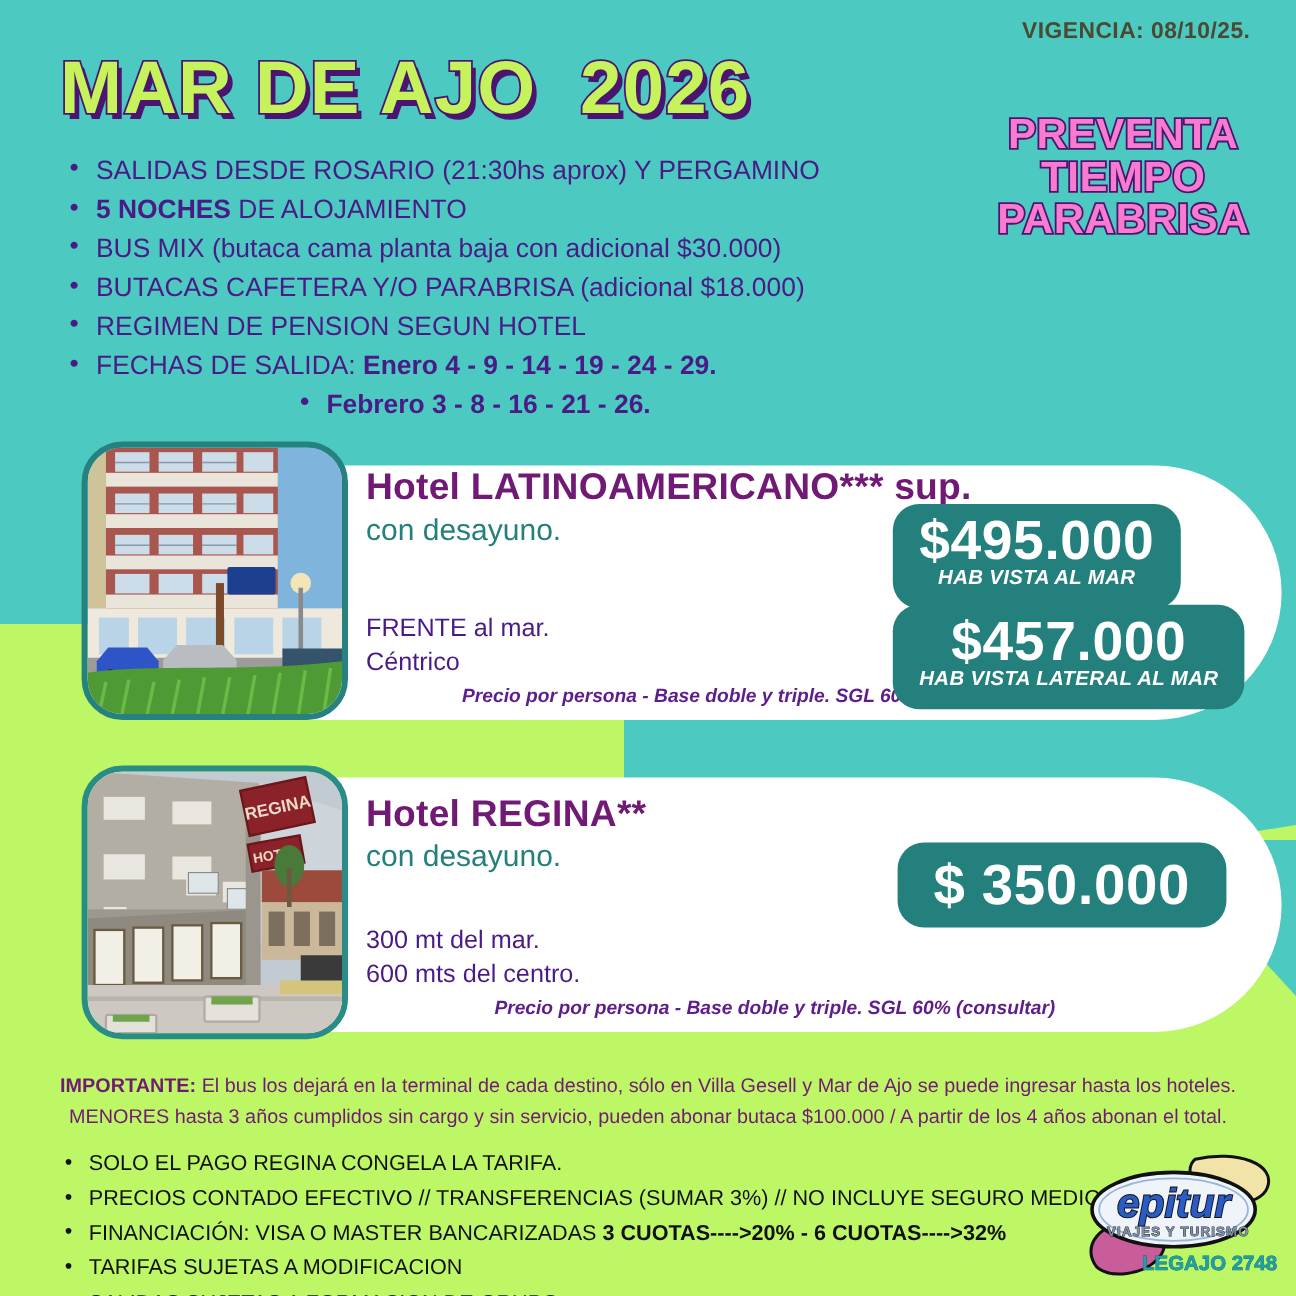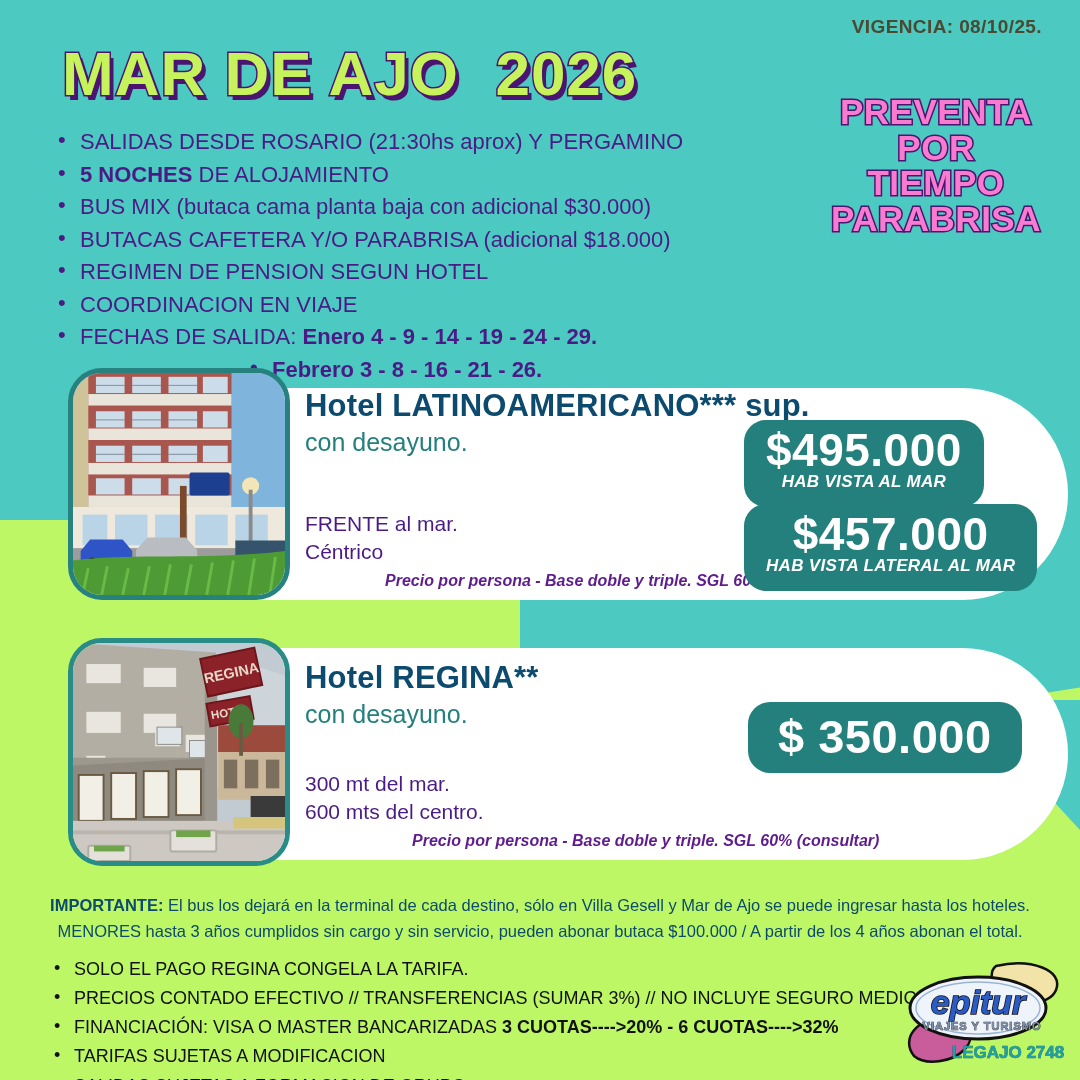--- a/index.html
+++ b/index.html
@@ -38,21 +38,20 @@
     letter-spacing:.4px;
   }
   .main-title{
     position:absolute; left:50px; top:38px; z-index:6;
     font-size:62px; font-weight:bold; letter-spacing:1px;
     color:#C6F35C;
     -webkit-text-stroke:3px #4A1470;
     paint-order:stroke fill;
     text-shadow:4px 5px 0 #4A1470;
     white-space:pre;
-    margin-left:12px;
   }
 
   .preventa{
     position:absolute; right:34px; top:78px; width:220px; z-index:6;
     text-align:center; line-height:1.02;margin-top:16px;
   }
   .preventa span{
     display:block; font-size:35px; font-weight:bold; letter-spacing:.5px;
     color:#F97BD0;
     -webkit-text-stroke:3px #4A1470;
@@ -86,21 +85,21 @@
 
   .photo{
     position:absolute; z-index:7; border-radius:34px;
     border:5px solid #27827F; overflow:hidden;
   }
   .photo-1{ left:68px; top:368px; width:222px; height:232px; }
   .photo-2{ left:68px; top:638px; width:222px; height:228px; border-color:#2A8C86;}
   .photo svg{ display:block; width:100%; height:100%; }
 
   .hotel-name{
-    position:absolute; z-index:8; color:#0c4a6e;
+    position:absolute; z-index:8; color:#701a75;
     font-size:31px; font-weight:bold; letter-spacing:.2px;
   }
   .hotel-sub{
     position:absolute; z-index:8; color:#24807C; font-size:25px;
   }
   .hotel-desc{
     position:absolute; z-index:8; color:#4A1B86; font-size:21px; line-height:1.35;
   }
   .fineprint{
     position:absolute; z-index:8; color:#5E1C8C;
@@ -120,21 +119,21 @@
     margin-top:-2px;
   }
   .badge-1{ left:744px; top:420px; }
   .badge-2{ left:744px; top:504px; }
   .badge-3{ left:748px; top:702px; padding:10px 30px 12px 30px; }
   .badge-3 .amount{ font-size:47px; }
 
   
   .importante{
     position:absolute; left:0; top:892px; width:1080px; z-index:6;
-    text-align:center; color:#0c4a6e; font-size:16.5px; line-height:1.6;
+    text-align:center; color:#701a75; font-size:16.5px; line-height:1.6;
   }
   .importante b{ font-weight:bold; }
 
   .bottom-list{
     position:absolute; left:48px; top:955px; z-index:6;
     color:#111; font-size:18px; line-height:1.62;
   }
   .bottom-list li{ list-style:none; position:relative; padding-left:26px; }
   .bottom-list li::before{
     content:"•"; position:absolute; left:6px; top:-1px; font-size:18px;
@@ -152,32 +151,30 @@
 <div class="bg-lime-curve"></div>
 <div class="bg-teal-wedge"></div>
 <div class="bg-teal-corner"></div>
 
 <div class="vigencia">VIGENCIA: 08/10/25.</div>
 
 <div class="main-title">MAR DE AJO  2026</div>
 
 <div class="preventa">
   <span>PREVENTA</span>
-  <span>POR</span>
   <span>TIEMPO</span>
   <span>PARABRISA</span>
 </div>
 
 <ul class="top-list">
   <li><span>SALIDAS DESDE ROSARIO (21:30hs aprox) Y PERGAMINO</span></li>
   <li><b>5 NOCHES</b><span> DE ALOJAMIENTO</span></li>
   <li><span>BUS MIX (butaca cama planta baja con adicional $30.000)</span></li>
   <li><span>BUTACAS CAFETERA Y/O PARABRISA (adicional $18.000)</span></li>
   <li><span>REGIMEN DE PENSION SEGUN HOTEL</span></li>
-  <li><span>COORDINACION EN VIAJE</span></li>
   <li><span>FECHAS DE SALIDA: </span><b>Enero 4 - 9 - 14 - 19 - 24 - 29.</b></li>
   <li class="fechas-2">Febrero  3 - 8 - 16 - 21 - 26.</li>
 </ul>
 
 <div class="card card-1"></div>
 
 <div class="photo photo-1">
   <svg viewBox="0 0 222 232" preserveAspectRatio="none">
     <rect x="0" y="0" width="222" height="232" fill="#8fb8d8"></rect>
     <rect x="150" y="0" width="72" height="150" fill="#7fb4dd"></rect>

